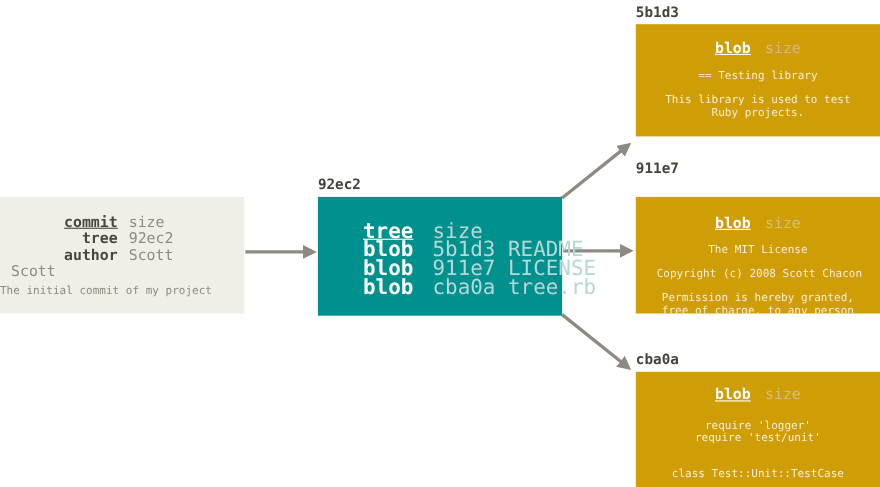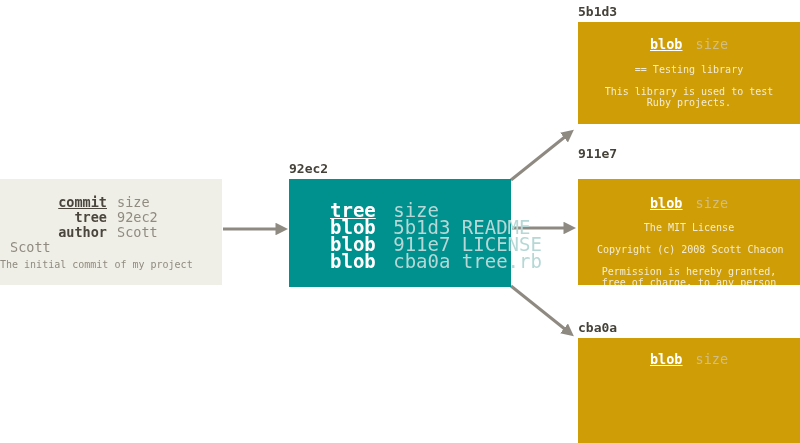--- a/index.html
+++ b/index.html
@@ -149,15 +149,22 @@
       <div class="bline">free of charge, to any person</div>
     </div>
   </div>
 
   <div class="hash-label" style="left:578px;top:320px;">cba0a</div>
   <div class="blob-box blob-bot">
     <div class="blob-title">
       <span class="btype">blob</span>
       <span class="bsize">size</span>
     </div>
+    <div class="blob-body">
+      <div class="bline">require 'logger'</div>
+      <div class="bline">require 'test/unit'</div>
+      <div class="bline"></div>
+      <div class="bline"></div>
+      <div class="bline">class Test::Unit::TestCase</div>
+    </div>
   </div>
 
 </div>
 
 </body></html>

